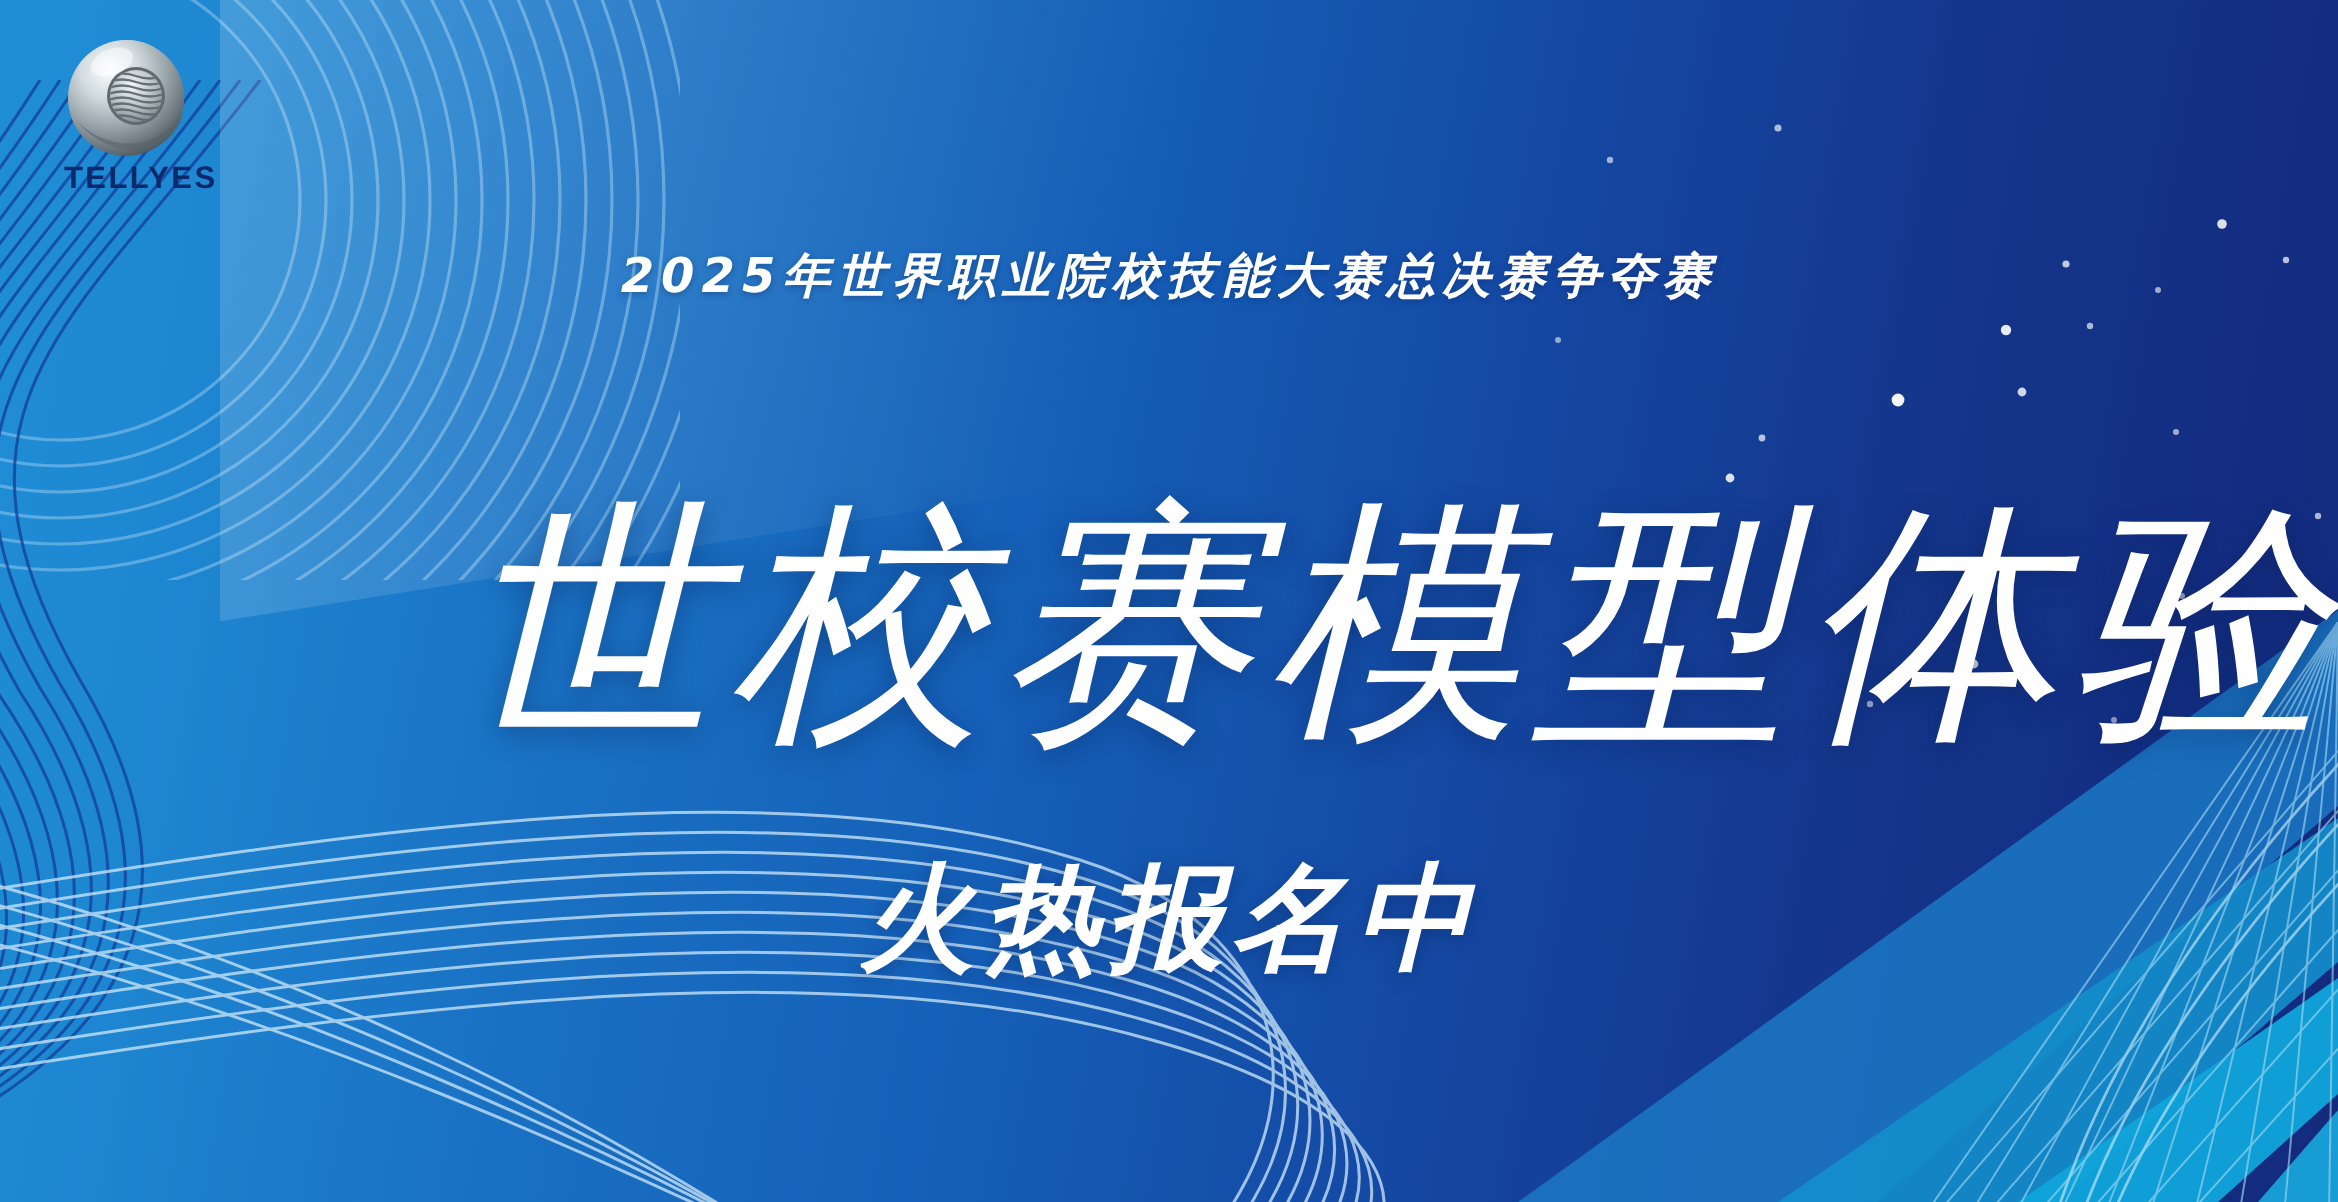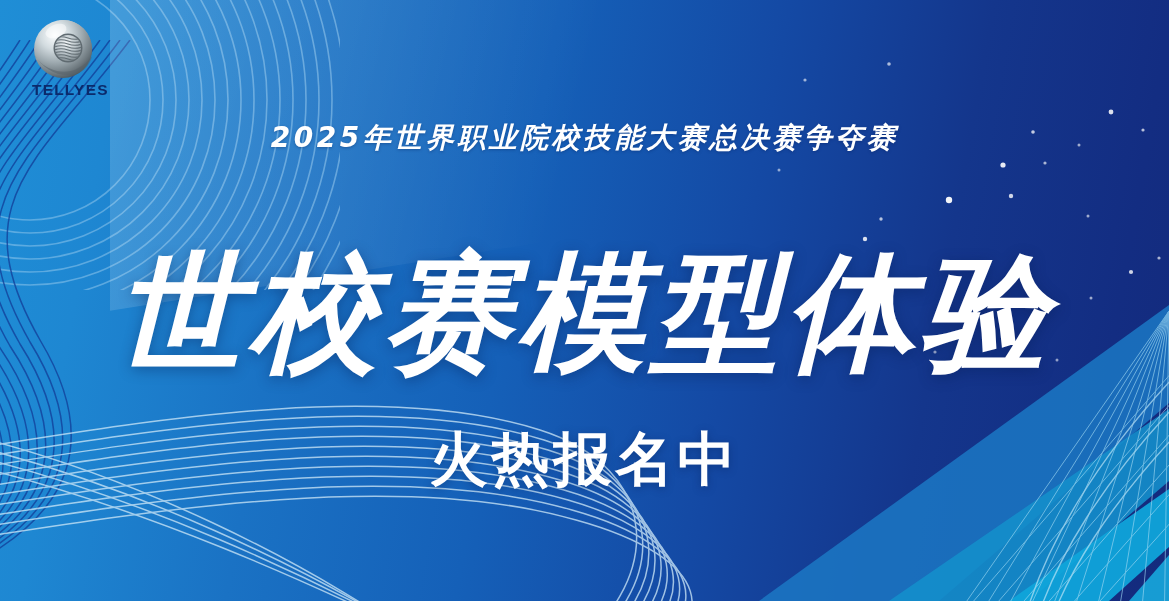--- a/index.html
+++ b/index.html
@@ -68,45 +68,45 @@
     font-family:"Liberation Sans", sans-serif;
   }
 
   
   #subtitle-block {
     position:absolute; left:0; right:0; top:118px;
     text-align:center; color:#ffffff;
   }
   .subtitle-line {
     font-family:"DejaVu Sans","Liberation Sans", sans-serif;
-    font-size:28px; line-height:40px; font-weight:bold;
+    font-size:24px; line-height:40px; font-weight:bold;
     font-style:italic;
     letter-spacing:3.5px;
     text-shadow:0 1px 3px rgba(5,30,85,.35);
   }
 
   #main-title {
     position:absolute; left:0; right:0; top:238px;
-    text-align:center;
+    text-align:right;
     color:#ffffff;
     font-family:"DejaVu Sans","Liberation Sans", sans-serif;
     font-size:128px; line-height:150px;
-    font-weight:bold; font-style:italic;
+    font-weight:normal; font-style:italic;
     letter-spacing:6px;
     text-shadow:0 3px 14px rgba(4,26,78,.38);
     white-space:nowrap;
   }
 
   #cta-text {
     position:absolute; left:0; right:0; top:424px;
     text-align:center;
     color:#ffffff;
     font-family:"DejaVu Sans","Liberation Sans", sans-serif;
     font-size:58px; line-height:70px;
-    font-weight:bold; 
+    font-weight:bold; font-style:italic;
     letter-spacing:4px;
     text-shadow:0 2px 9px rgba(4,26,78,.35);
   }
 </style>
 </head>
 <body>
 
 <div id="banner">
 
   <svg class="deco" id="bg-topleft-rings" viewBox="0 0 460 440">

